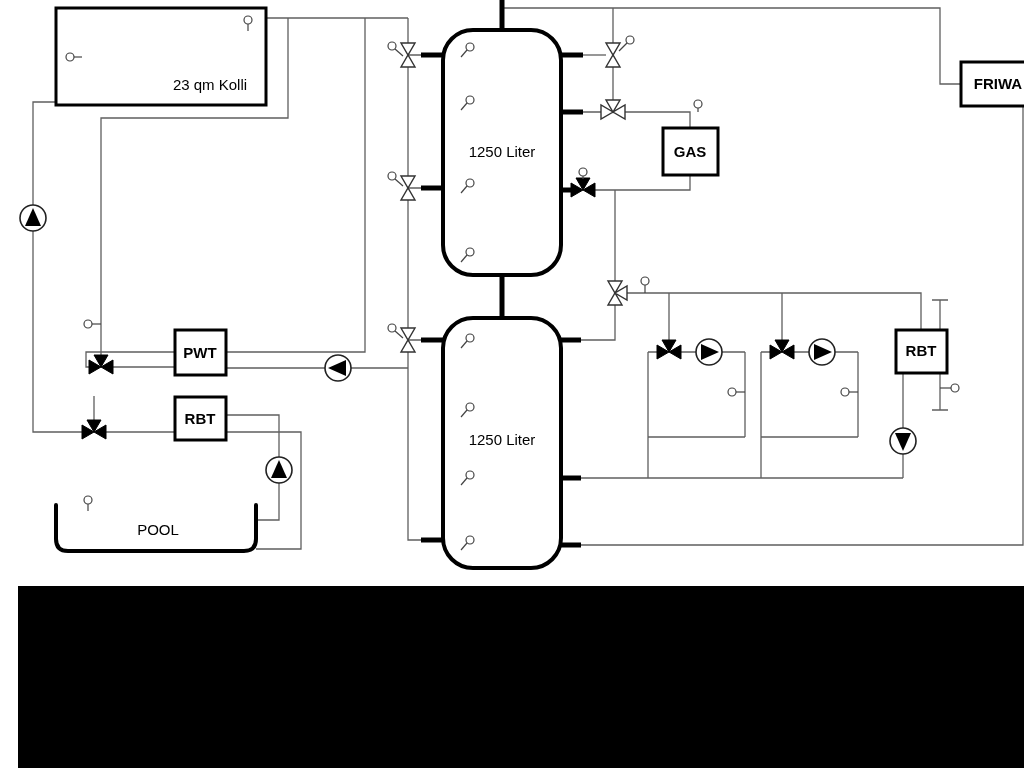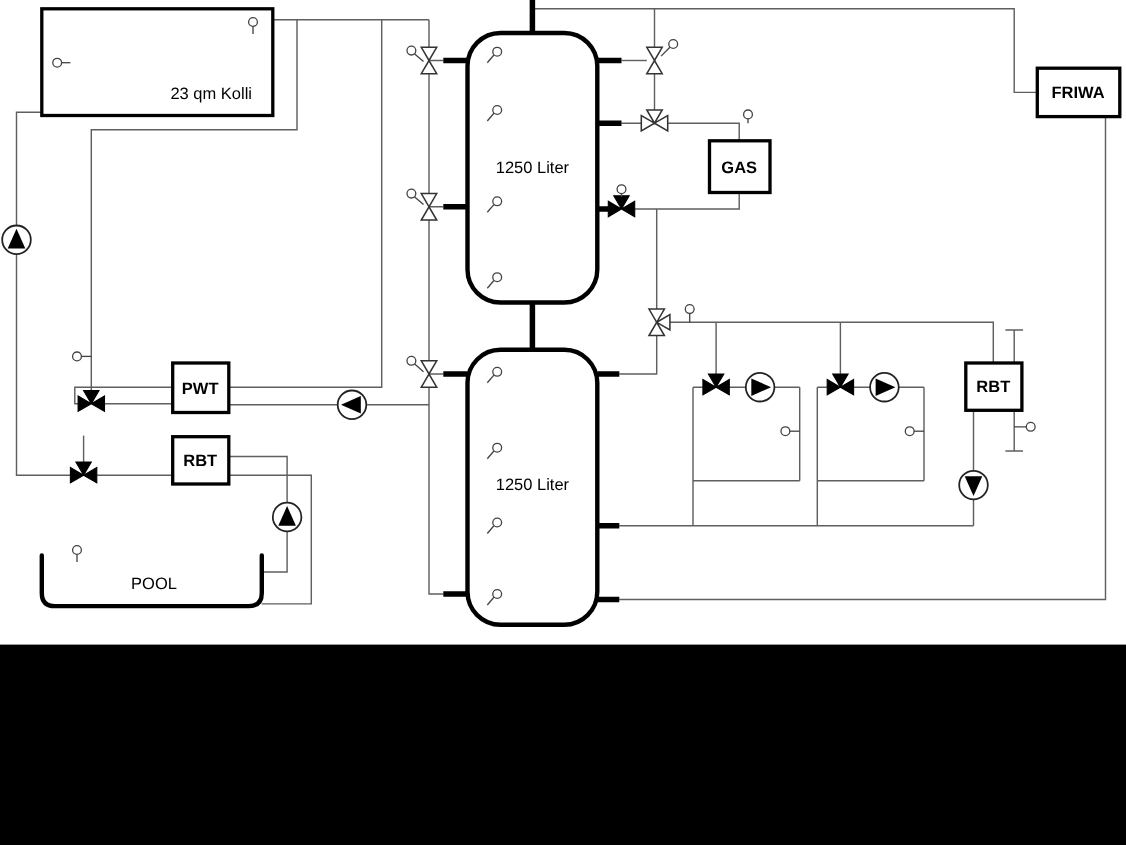--- a/index.html
+++ b/index.html
@@ -1,16 +1,16 @@
 <!DOCTYPE html>
 <html><head>
 <meta charset="utf-8">
 <style>
   html,body{margin:0;padding:0;background:#fff;width:1024px;height:768px;overflow:hidden}
-  #stage{position:absolute;left:0;top:0;width:928px;height:768px}
+  #stage{position:absolute;left:18px;top:0;width:928px;height:768px}
   svg{display:block}
   .pipe{stroke:#5f5f5f;stroke-width:1.3;fill:none}
   .pipe-thick{stroke:#000;stroke-width:5;fill:none}
   .box{fill:#fff;stroke:#000;stroke-width:3}
   .tank{fill:#fff;stroke:#000;stroke-width:4}
   .pool{fill:none;stroke:#000;stroke-width:4;stroke-linecap:round}
   .valve-open{fill:#fff;stroke:#333;stroke-width:1.4}
   .valve-closed{fill:#000;stroke:#000;stroke-width:1}
   .pump-body{fill:#fff;stroke:#222;stroke-width:1.6}
   .pump-dir{fill:#000;stroke:none}

